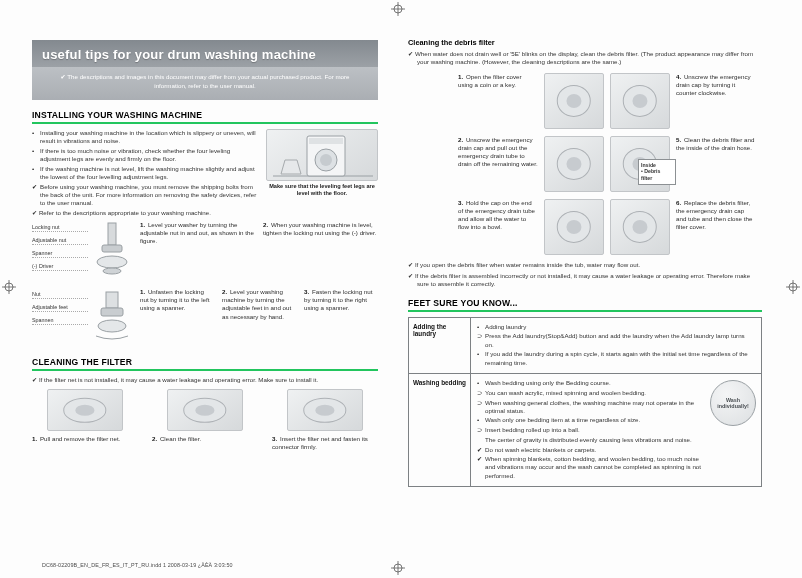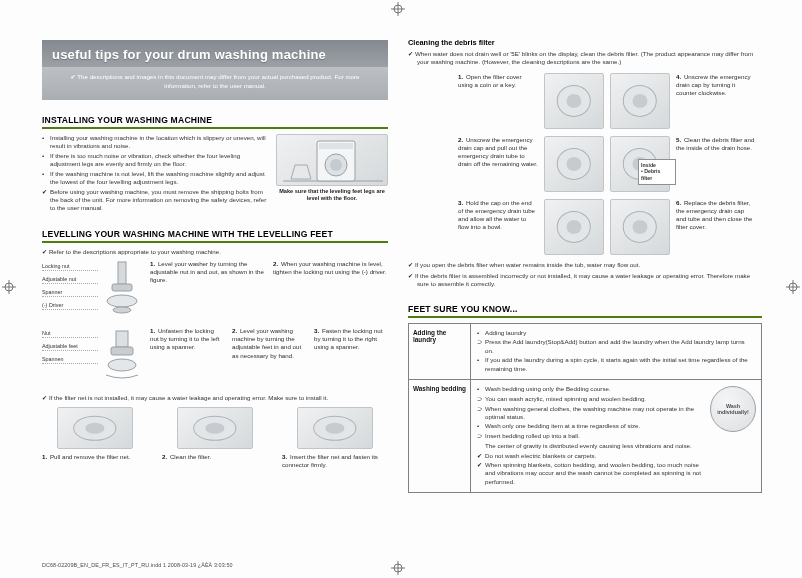--- a/index.html
+++ b/index.html
@@ -4,38 +4,38 @@
 <style>
   * { box-sizing: border-box; margin: 0; padding: 0; }
   html,body { background:#e9e9e9; }
   .sheet {
     position: relative; width: 802px; height: 578px; background: #fdfdfd;
     font-family: "Liberation Sans", "DejaVu Sans", sans-serif; color:#2e2e2e;
     overflow: hidden; margin: 0 auto;
   }
   .crop { position:absolute; width:14px; height:14px; }
   .col { position:absolute; }
-  .col-left  { left:42px;  top:40px; width:346px; }
+  .col-left  { left:32px;  top:40px; width:346px; }
   .col-right { left:408px; top:38px; width:354px; }
 
   
   .banner { margin-bottom: 10px; }
   .banner-title {
     background: linear-gradient(180deg,#83898f,#9ca1a6);
     color:#fff; font-size:13px; font-weight:bold; padding:7px 10px 5px;
     text-shadow: 0 1px 1px rgba(0,0,0,.25); letter-spacing:.2px;
   }
   .banner-note {
     background: linear-gradient(180deg,#bcc0c4,#aaaeb3);
     color:#fff; font-size:6.2px; line-height:1.45; text-align:center; padding:6px 18px 9px;
   }
 
   .sec-title {
     font-size:8.6px; font-weight:bold; color:#000;
-    border-bottom:2px solid #4d7c0f; padding-bottom:2px; margin:15px 0 5px;
+    border-bottom:2px solid #22c55e; padding-bottom:2px; margin:9px 0 5px;
     letter-spacing:.2px;
   }
   .sub-title { font-size:7.2px; font-weight:bold; color:#000; margin:12px 0 3px; }
   .note-line {
     font-size:6.2px; line-height:1.35; color:#333;
     padding-left:9px; text-indent:-9px; margin-bottom:3px;
   }
 
   .li { display:flex; margin-bottom:1.5px; }
   .li .mk { flex:0 0 8px; font-size:6.2px; line-height:1.32; color:#222; }
@@ -177,21 +177,20 @@
             <rect x="42" y="8" width="34" height="6" fill="#dfe2e4"></rect>
             <circle cx="59" cy="30" r="11" fill="#dde1e4" stroke="#9aa0a4"></circle>
             <circle cx="59" cy="30" r="6" fill="#c6cbcf"></circle>
             <path d="M14 44 L34 44 L30 30 L18 30 Z" fill="#e6e8ea" stroke="#a6aaad"></path>
           </svg>
         </div>
         <div class="fig-cap">Make sure that the leveling feet legs are level with the floor.</div>
       </div>
     </div>
 
-    <div class="sec-title">LEVELLING YOUR WASHING MACHINE WITH THE LEVELLING FEET</div>
     <div class="note-line">✔ Refer to the descriptions appropriate to your washing machine.</div>
 
     <div class="lev-row">
       <div class="lev-diagram">
         <div class="lev-labels">
           <div class="lev-label">Locking nut</div>
           <div class="lev-label">Adjustable nut</div>
           <div class="lev-label">Spanner</div>
           <div class="lev-label">(-) Driver</div>
         </div>
@@ -222,20 +221,21 @@
             <ellipse cx="20" cy="38" rx="14" ry="6" fill="#e4e7e9" stroke="#9aa0a4"></ellipse>
             <path d="M4 48 Q 20 54 36 48" fill="none" stroke="#9aa0a4"></path>
           </svg>
         </div>
       </div>
       <div class="lev-step"><span class="num">1.</span> <span>Unfasten the locking nut by turning it to the left using a spanner.</span></div>
       <div class="lev-step"><span class="num">2.</span> <span>Level your washing machine by turning the adjustable feet in and out as necessary by hand.</span></div>
       <div class="lev-step"><span class="num">3.</span> <span>Fasten the locking nut by turning it to the right using a spanner.</span></div>
     </div>
 
+    <div class="sec-title">CLEANING THE FILTER</div>
     <div class="note-line">✔ If the filter net is not installed, it may cause a water leakage and operating error. Make sure to install it.</div>
 
     <div class="filter-row">
       <div class="filter-cell">
         <div class="illus dot" style="width:76px;height:42px;"></div>
         <div class="filter-cap"><span class="num">1.</span> <span>Pull and remove the filter net.</span></div>
       </div>
       <div class="filter-cell">
         <div class="illus dot" style="width:76px;height:42px;"></div>
         <div class="filter-cap"><span class="num">2.</span> <span>Clean the filter.</span></div>

